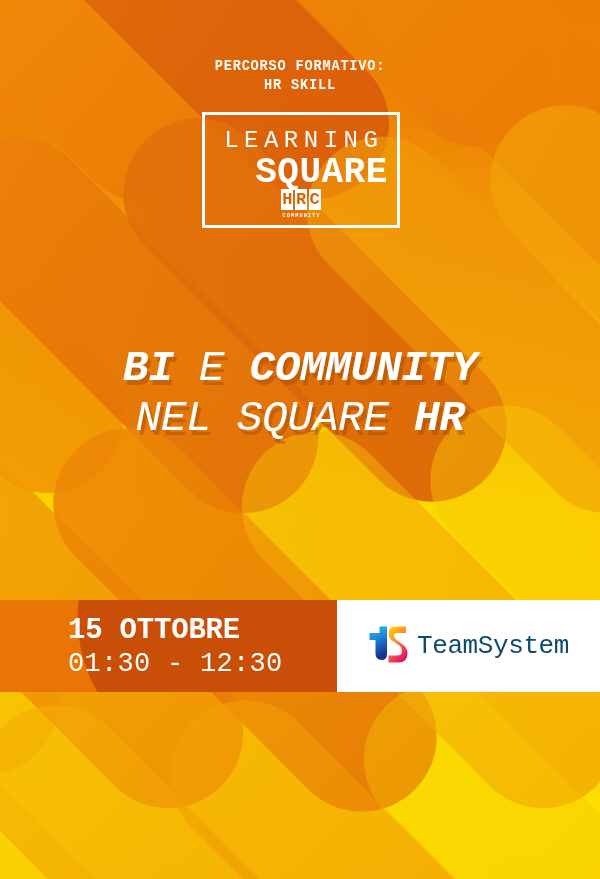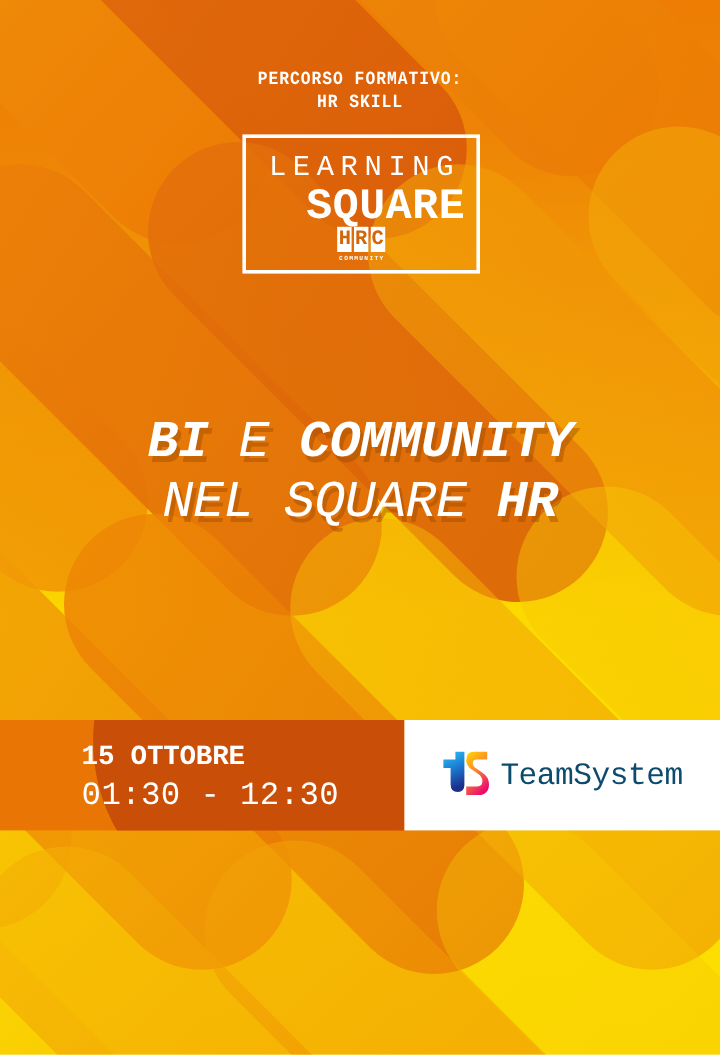--- a/index.html
+++ b/index.html
@@ -174,21 +174,21 @@
   }
   #datebar-text {
     position: absolute;
     inset: 0;
     z-index: 2;
     padding-left: 68px;
     padding-top: 14px;
     color: #ffffff;
   }
   #date-day {
-    font-size: 23px;
+    font-size: 29px;
     font-weight: 700;
     line-height: 34px;
     letter-spacing: -0.2px;
   }
   #date-time {
     font-size: 27px;
     font-weight: 300;
     line-height: 32px;
     letter-spacing: 0.3px;
   }

